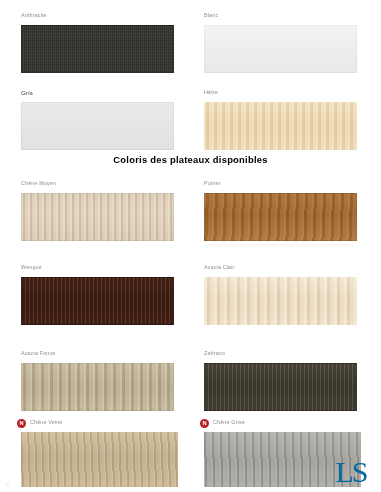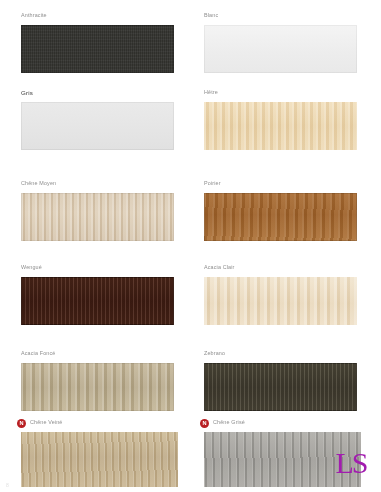--- a/index.html
+++ b/index.html
@@ -155,29 +155,29 @@
     font-size: 9.4px;
     font-weight: bold;
     color: #000000;
     letter-spacing: .25px;
   }
 
   
   .logo-mark {
     position: absolute;
     right: 0;
-    bottom: 9px;
+    bottom: 0;
     width: 60px;
     height: 40px;
     display: flex;
     align-items: center;
     justify-content: center;
     font-family: "Liberation Serif", serif;
     font-size: 30px;
-    color: #a21caf;
+    color: #0369a1;
     line-height: 1;
     letter-spacing: -2px;
     pointer-events: none;
   }
 
   
   .page-number {
     position: absolute;
     left: 6px;
     bottom: 4px;
@@ -211,20 +211,21 @@
     <div class="swatch-chip mat-gris"></div>
   </div>
 
   <div class="swatch-cell" style="left:204px; top:87px;">
     <div class="swatch-label-row">
       <span class="swatch-label">Hêtre</span>
     </div>
     <div class="swatch-chip mat-hetre"></div>
   </div>
 
+  <div class="main-heading">Coloris des plateaux disponibles</div>
 
   <div class="swatch-cell" style="left:21px; top:178px;">
     <div class="swatch-label-row">
       <span class="swatch-label">Chêne Moyen</span>
     </div>
     <div class="swatch-chip mat-chene-moyen"></div>
   </div>
 
   <div class="swatch-cell" style="left:204px; top:178px;">
     <div class="swatch-label-row">

